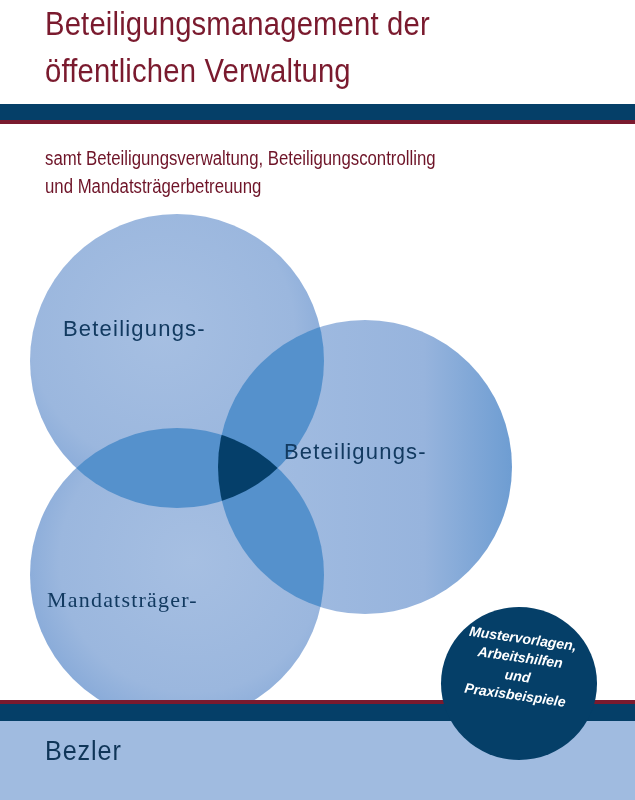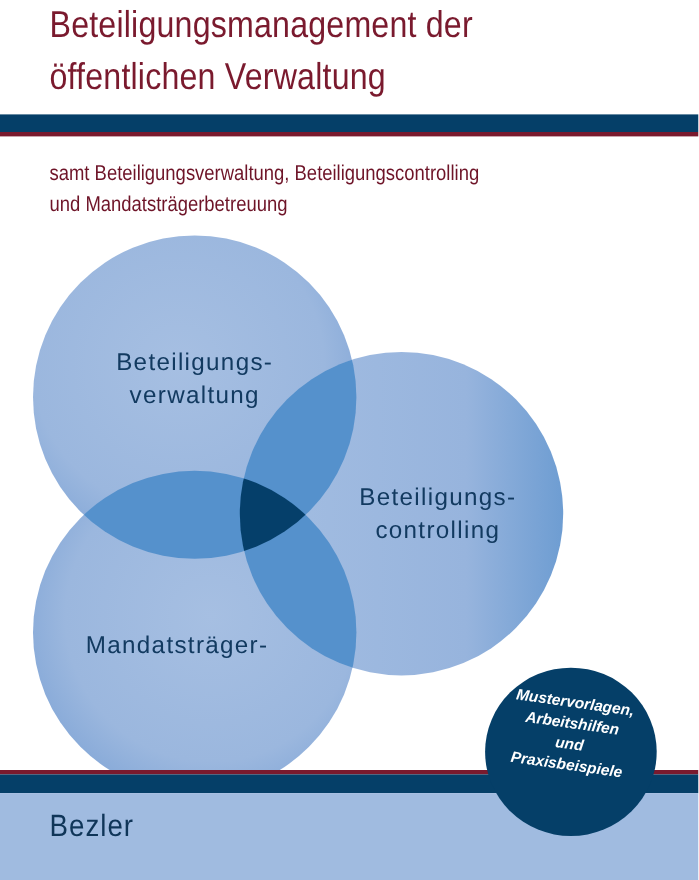--- a/index.html
+++ b/index.html
@@ -19,21 +19,21 @@
     .band-top-navy { position: absolute; left: 0; top: 104px; width: 635px; height: 16px; background: #053f68; }
     .band-top-red  { position: absolute; left: 0; top: 120px; width: 635px; height: 4px; background: #7a1a2e; }
     .subtitle {
       position: absolute; left: 45px; top: 144px; margin: 0;
       color: #6e1428; font-size: 19.5px; line-height: 28px;
       transform: scaleX(0.86); transform-origin: left top;
       white-space: nowrap;
     }
     .venn { position: absolute; left: 0; top: 0; width: 635px; height: 700px; }
     .circle-label {
-      position: absolute; text-align: center; color: #123a60;
+      position: absolute; color: #123a60;
       font-size: 22px; line-height: 30px; letter-spacing: 1.2px;
       white-space: nowrap;
     }
     .band-bottom-red  { position: absolute; left: 0; top: 700px; width: 635px; height: 4px; background: #7a1a2e; }
     .band-bottom-navy { position: absolute; left: 0; top: 704px; width: 635px; height: 17px; background: #053f68; }
     .band-bottom-light { position: absolute; left: 0; top: 721px; width: 635px; height: 79px; background: #a0bbe0; }
     .author {
       position: absolute; left: 45px; top: 734px; margin: 0;
       color: #0f3558; font-size: 28px; line-height: 34px; letter-spacing: 1px;
       transform: scaleX(0.9); transform-origin: left top;
@@ -116,29 +116,27 @@
       <g clip-path="url(#clipA)">
           <g clip-path="url(#clipB)">
             <circle cx="177" cy="575" r="147" fill="#053f6a"></circle>
           </g>
         </g>
     </g>
   </svg>
 
   <div class="circle-label" style="left:63px; top:314px; width:228px;">
     <div>Beteiligungs-</div>
-    <div>verwaltung</div>
   </div>
 
   <div class="circle-label" style="left:284px; top:437px; width:228px;">
     <div>Beteiligungs-</div>
-    <div>controlling</div>
   </div>
 
-  <div class="circle-label" style="left:47px; top:572px; width:228px;">
+  <div class="circle-label" style="left:47px; top:585px; width:228px;font-family:Liberation Serif, serif;">
     <div>Mandatsträger-</div>
   </div>
 
   <div class="band-bottom-red"></div>
   <div class="band-bottom-navy"></div>
   <div class="band-bottom-light"></div>
 
   <p class="author">Bezler</p>
 
   <div class="badge">

